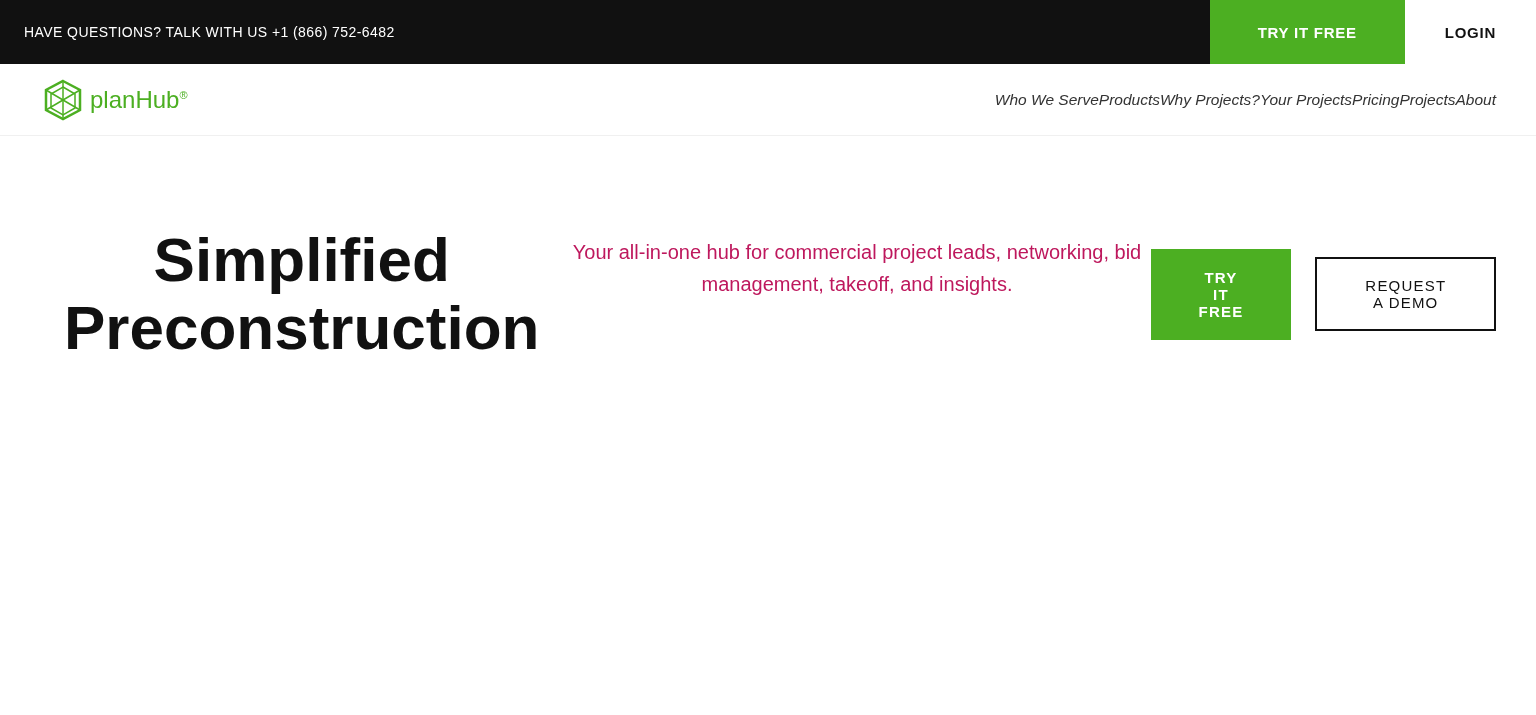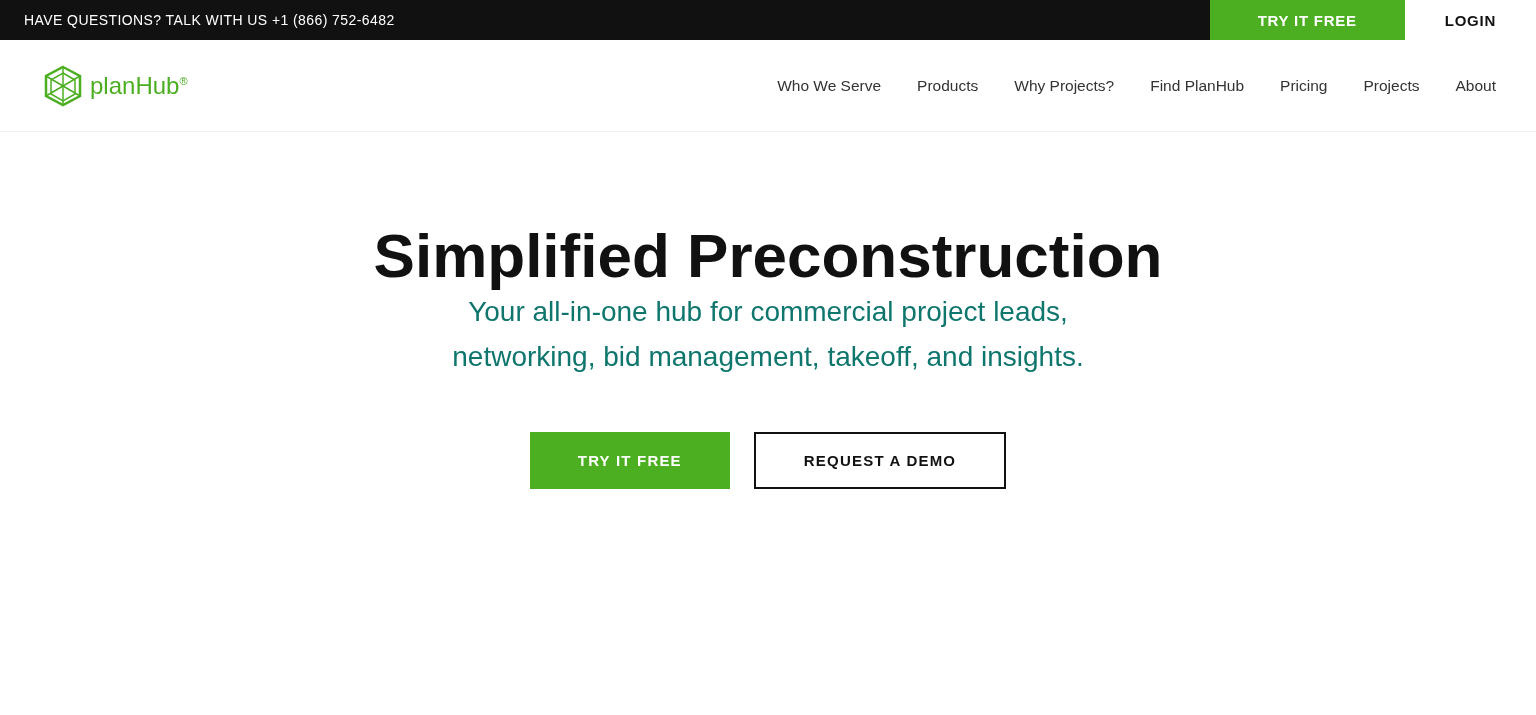--- a/index.html
+++ b/index.html
@@ -5,21 +5,21 @@
     * { margin: 0; padding: 0; box-sizing: border-box; }
     body { font-family: -apple-system, BlinkMacSystemFont, 'Segoe UI', Arial, sans-serif; background: #fff; width: 1536px; }
 
     
     .top-bar {
       background: #111;
       display: flex;
       align-items: center;
       justify-content: space-between;
       padding: 0 0 0 24px;
-      height: 40px;
+      height: 64px;
     }
     .top-bar-left {
       color: #fff;
       font-size: 14px;
       font-weight: 500;
       letter-spacing: 0.03em;
     }
     .top-bar-right {
       display: flex;
       align-items: stretch;
@@ -46,21 +46,21 @@
       letter-spacing: 0.05em;
       cursor: pointer;
       text-transform: uppercase;
     }
 
     
     .navbar {
       display: flex;
       align-items: center;
       padding: 0 40px;
-      height: 92px;
+      height: 72px;
       border-bottom: 1px solid #f0f0f0;
     }
     .logo-area {
       display: flex;
       align-items: center;
       gap: 4px;
       margin-right: auto;
       text-decoration: none;
     }
     .logo-icon {
@@ -71,54 +71,54 @@
       font-size: 24px;
       font-weight: 400;
       color: #333;
     }
     .logo-text span {
       color: #4caf22;
     }
     .nav-links {
       display: flex;
       align-items: center;
-      gap: 36px;
       list-style: none;
+      font-style: italic;
     }
     .nav-links li a {
       text-decoration: none;
       color: #333;
       font-size: 15.5px;
       font-weight: 500;
     }
 
     
     .hero {
       display: flex;
-      flex-direction: column;
+      flex-direction: row;
       align-items: center;
       text-align: center;
       padding: 90px 40px 80px;
     }
     .hero-title-black {
       font-size: 62px;
       font-weight: 800;
       color: #111;
       line-height: 1.1;
     }
     .hero-title-green {
       font-size: 62px;
       font-weight: 800;
       color: #4caf22;
       line-height: 1.15;
       margin-bottom: 28px;
     }
     .hero-subtitle {
-      font-size: 28px;
-      color: #0f766e;
+      font-size: 20px;
+      color: #be185d;
       max-width: 720px;
       line-height: 1.6;
       margin-bottom: 52px;
     }
     .hero-buttons {
       display: flex;
       gap: 24px;
       align-items: center;
     }
     .btn-try {
@@ -131,21 +131,21 @@
       letter-spacing: 0.08em;
       text-transform: uppercase;
       cursor: pointer;
     }
     .btn-demo {
       background: #fff;
       color: #111;
       border: 2px solid #111;
       padding: 18px 48px;
       font-size: 15px;
-      font-weight: 700;
+      font-weight: 400;
       letter-spacing: 0.08em;
       text-transform: uppercase;
       cursor: pointer;
     }
   </style>
 </head>
 <body>
 
 <div class="top-bar">
   <span class="top-bar-left">HAVE QUESTIONS? TALK WITH US  +1 (866) 752-6482</span>
@@ -174,21 +174,21 @@
     <li>
       <a href="#">Who We Serve</a>
     </li>
     <li>
       <a href="#">Products</a>
     </li>
     <li>
       <a href="#">Why Projects?</a>
     </li>
     <li>
-      <a href="#">Find PlanHub</a>
+      <a href="#">Your Projects</a>
     </li>
     <li>
       <a href="#">Pricing</a>
     </li>
     <li>
       <a href="#">Projects</a>
     </li>
     <li>
       <a href="#">About</a>
     </li>

